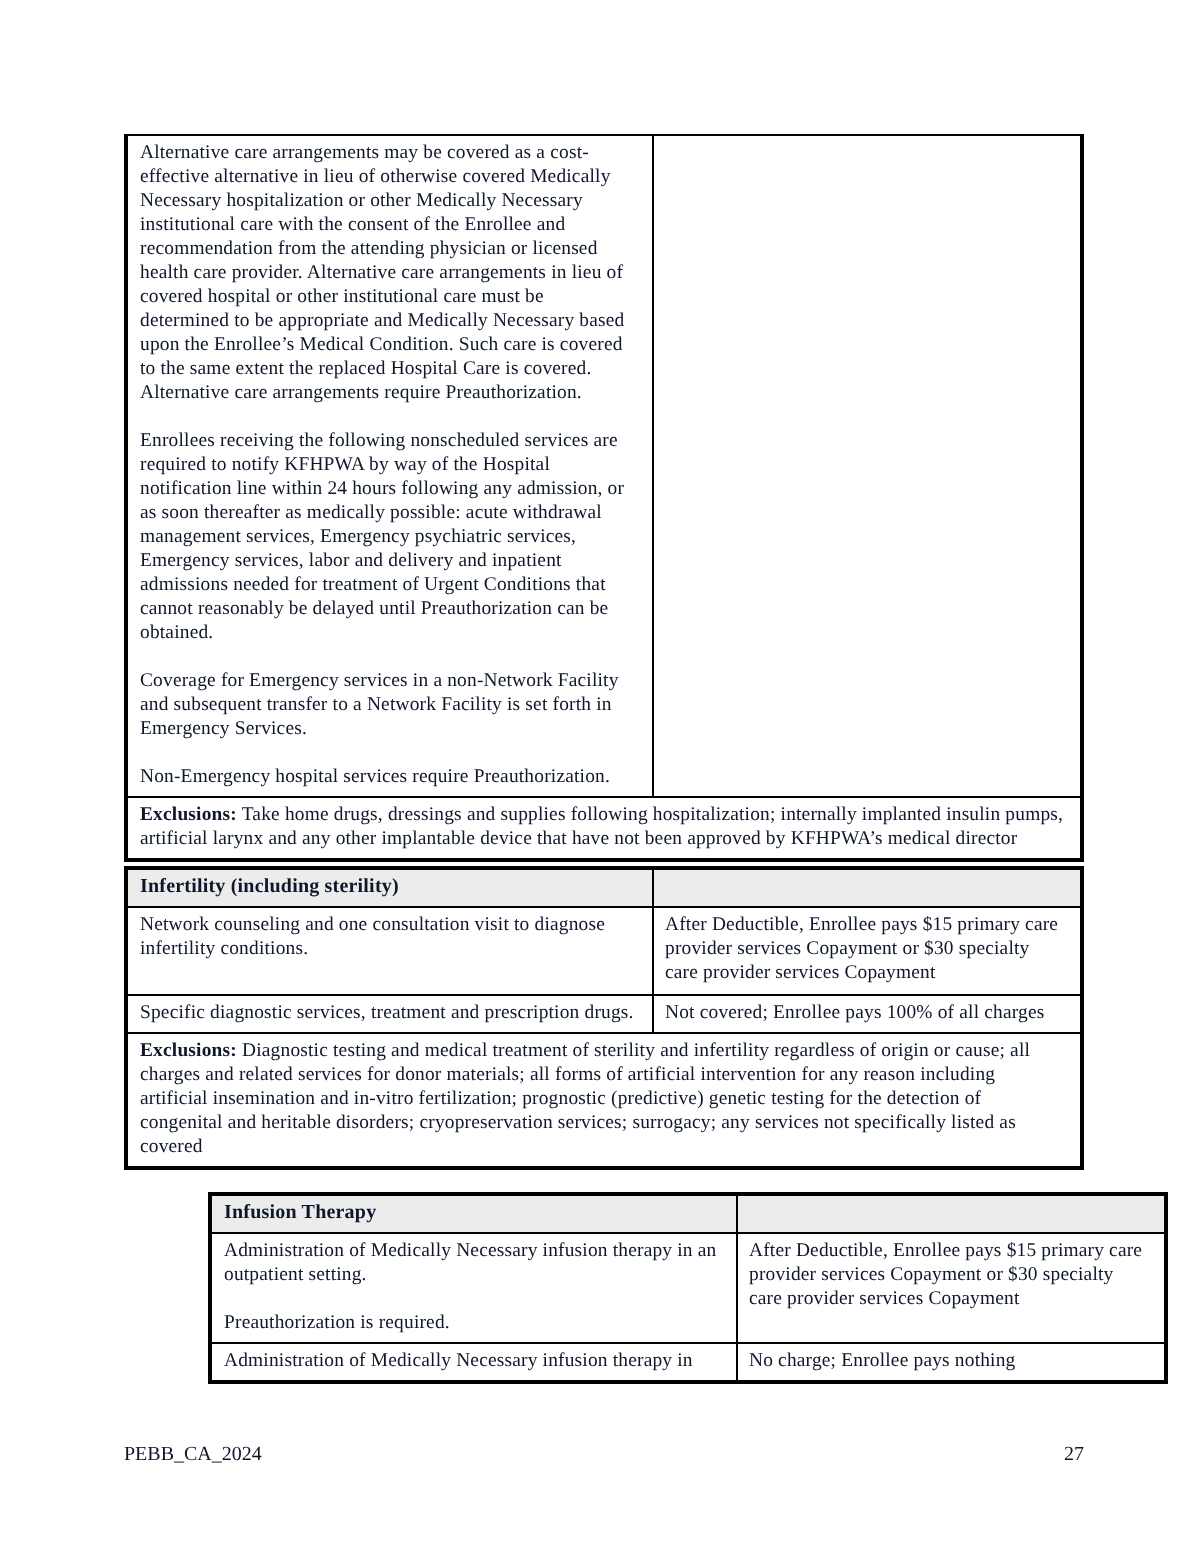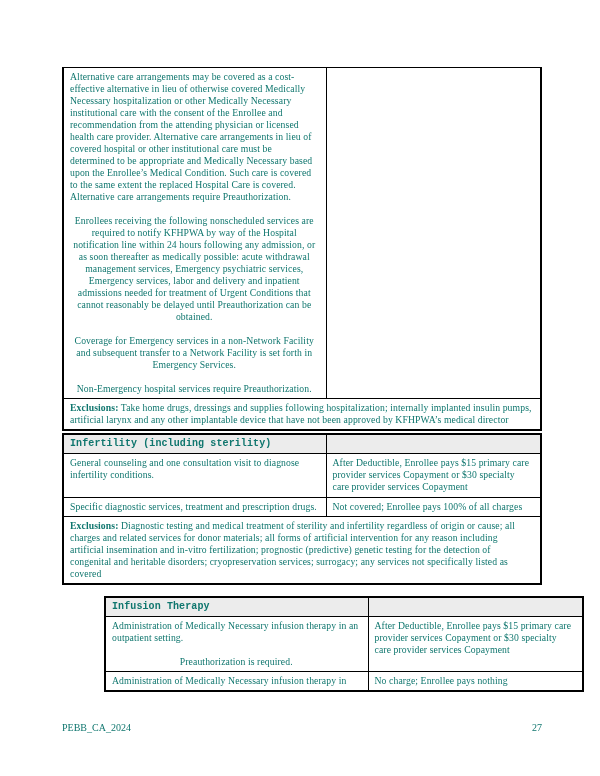--- a/index.html
+++ b/index.html
@@ -2,21 +2,21 @@
 <html><head>
 <meta charset="utf-8">
 <style>
   html, body { margin: 0; padding: 0; }
   .page {
     position: relative;
     width: 600px;
     height: 776px;
     background: #ffffff;
     font-family: "Liberation Serif", "DejaVu Serif", serif;
-    color: #0f766e;
+    color: #0f172a;
     overflow: hidden;
   }
   table.doc-table {
     position: absolute;
     left: 62px;
     width: 478px;
     border-collapse: collapse;
     table-layout: fixed;
     background: #ffffff;
   }
@@ -33,27 +33,27 @@
   .doc-table td.header-cell {
     background: #ececec;
     font-weight: bold;
     font-size: 10px;
   }
   #t1 { top: 67px; }
   #t2 { top: 433px; }
   #t3 { top: 596px; margin-left: 42px; }
   tr.body-row-tall { height: 321px; }
   tr.excl-row-1 { height: 30px; }
-  tr.hdr-row { height: 16px; font-family: Liberation Mono, monospace; }
+  tr.hdr-row { height: 16px; }
   tr.r-med { height: 44px; }
   tr.r-small { height: 19px; }
   tr.r-infusion1 { height: 55px; padding-left: 28px; }
   tr.excl-row-2 { height: 52px; border-radius: 27px; }
   .cell p { margin: 0; }
-  .cell p + p { margin-top: 12px; text-align: center; }
+  .cell p + p { margin-top: 12px; }
   .excl strong { font-weight: bold; }
   .page-footer {
     position: absolute;
     left: 62px;
     right: 58px;
     top: 722px;
     display: flex;
     justify-content: space-between;
     font-size: 10px;
     line-height: 12px;
@@ -94,21 +94,21 @@
     <colgroup>
         <col style="width:263px">
         <col style="width:215px">
       </colgroup>
     <tbody>
         <tr class="hdr-row">
       <td class="header-cell">Infertility (including sterility)</td>
       <td class="header-cell"></td>
     </tr>
     <tr class="r-med">
-      <td class="cell">General counseling and one consultation visit to diagnose infertility conditions.</td>
+      <td class="cell">Network counseling and one consultation visit to diagnose infertility conditions.</td>
       <td class="cell">After Deductible, Enrollee pays $15 primary care provider services Copayment or $30 specialty care provider services Copayment</td>
     </tr>
     <tr class="r-small">
       <td class="cell">Specific diagnostic services, treatment and prescription drugs.</td>
       <td class="cell">Not covered; Enrollee pays 100% of all charges</td>
     </tr>
     <tr class="excl-row-2">
       <td class="cell excl" colspan="2">
         <p>
           <strong>Exclusions:</strong>

